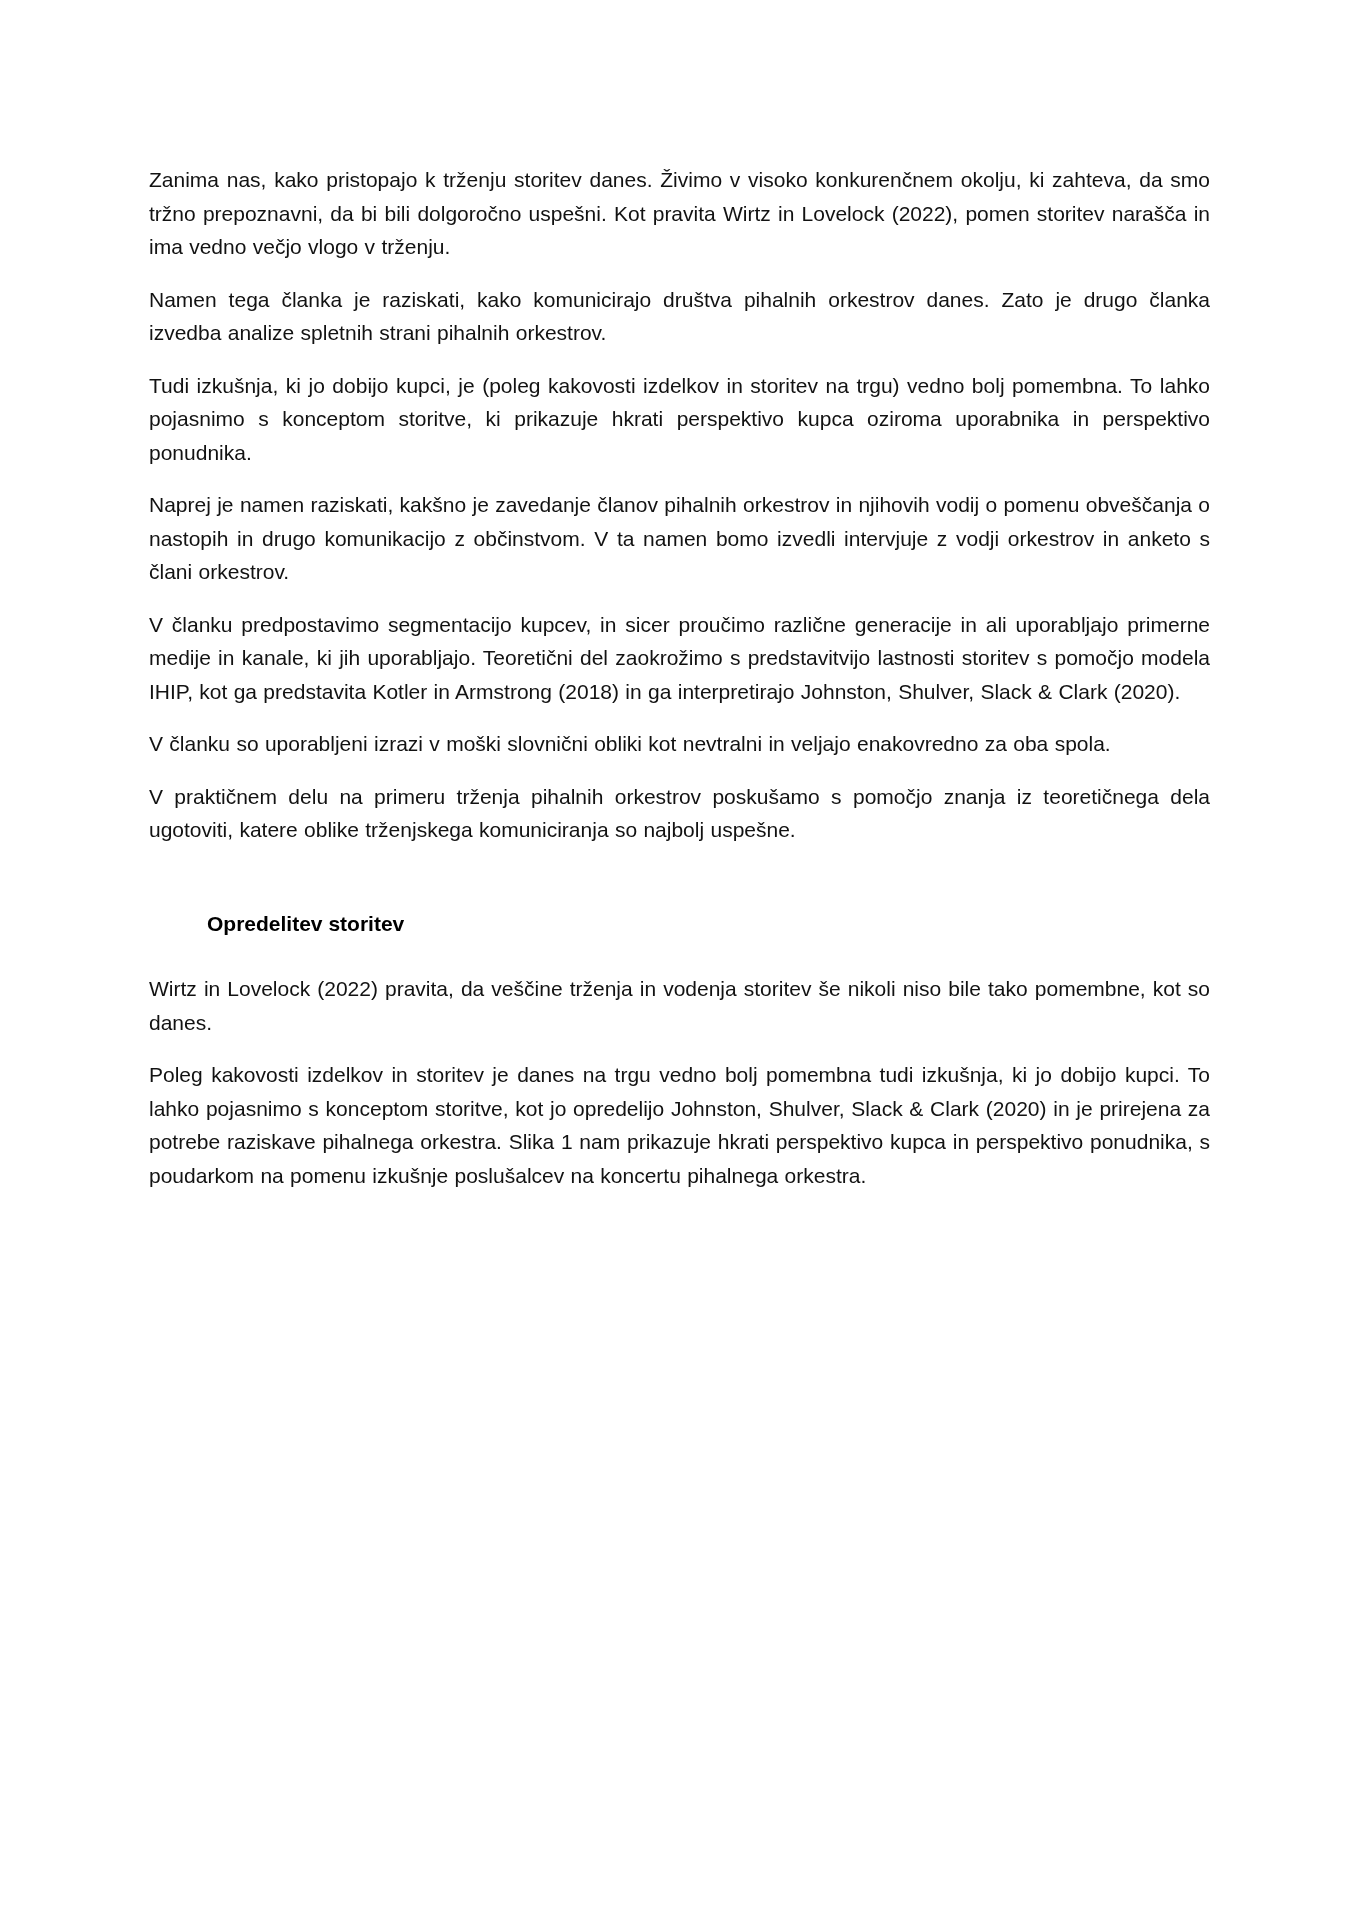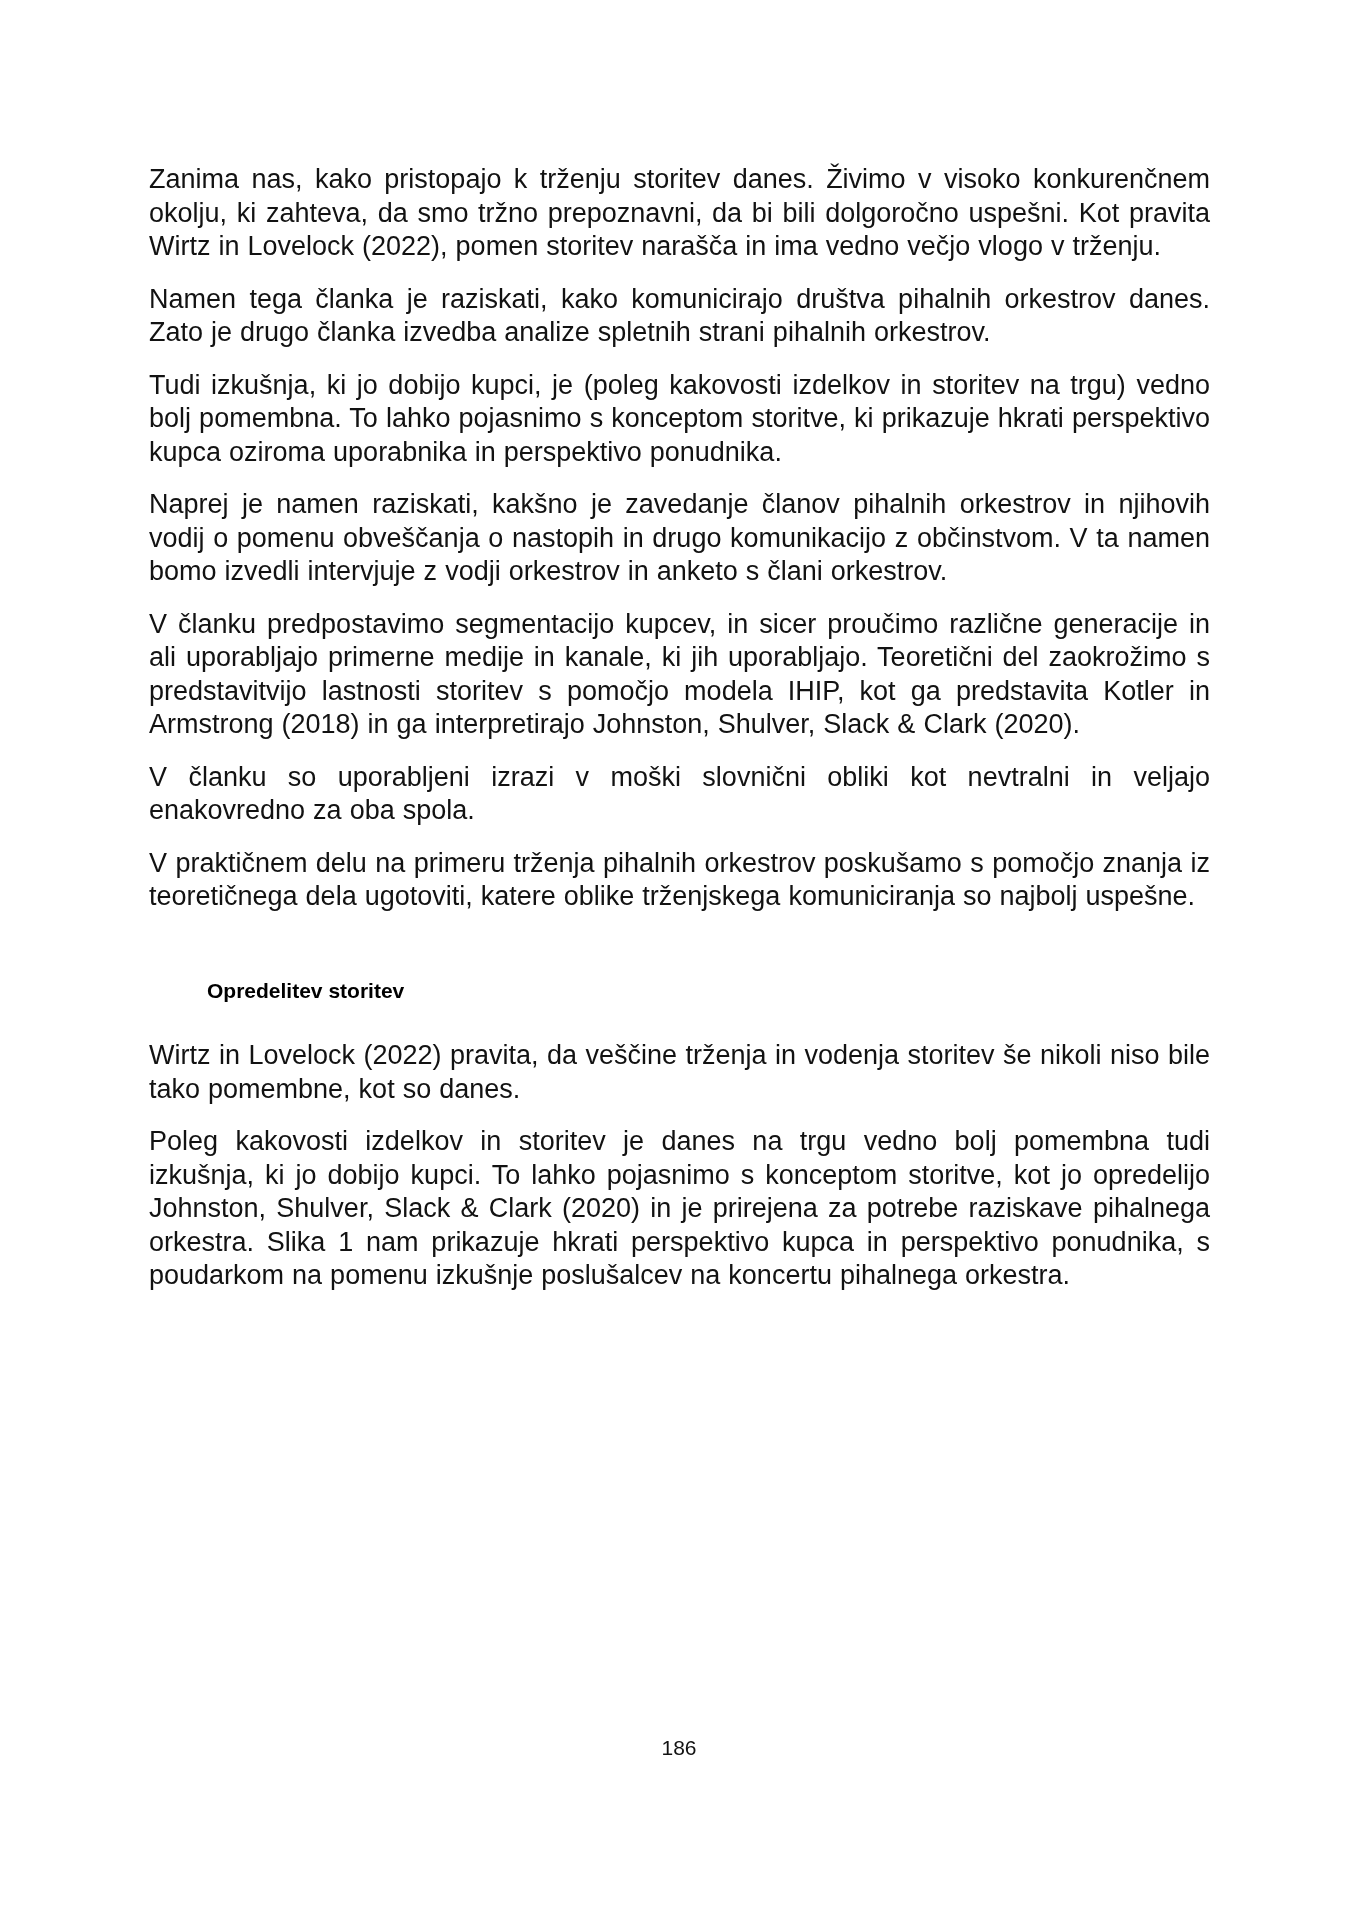--- a/index.html
+++ b/index.html
@@ -16,21 +16,21 @@
     color: #121212;
     overflow: hidden;
   }
   .content {
     position: absolute;
     left: 149px;
     top: 163px;
     width: 1061px;
   }
   .para {
-    font-size: 27px;
+    font-size: 21px;
     line-height: 33.5px;
     text-align: justify;
     text-justify: inter-word;
     margin: 0 0 19px 0;
     word-spacing: 0.5px;
   }
   .heading {
     font-size: 21px;
     line-height: 33.5px;
     font-weight: bold;
@@ -62,16 +62,13 @@
     <p class="para">V članku predpostavimo segmentacijo kupcev, in sicer proučimo različne generacije in ali uporabljajo primerne medije in kanale, ki jih uporabljajo. Teoretični del zaokrožimo s predstavitvijo lastnosti storitev s pomočjo modela IHIP, kot ga predstavita Kotler in Armstrong (2018) in ga interpretirajo Johnston, Shulver, Slack &amp; Clark (2020).</p>
     <p class="para">V članku so uporabljeni izrazi v moški slovnični obliki kot nevtralni in veljajo enakovredno za oba spola.</p>
     <p class="para">V praktičnem delu na primeru trženja pihalnih orkestrov poskušamo s pomočjo znanja iz teoretičnega dela ugotoviti, katere oblike trženjskega komuniciranja so najbolj uspešne.</p>
 
     <h2 class="heading">Opredelitev storitev</h2>
 
     <p class="para">Wirtz in Lovelock (2022) pravita, da veščine trženja in vodenja storitev še nikoli niso bile tako pomembne, kot so danes.</p>
     <p class="para">Poleg kakovosti izdelkov in storitev je danes na trgu vedno bolj pomembna tudi izkušnja, ki jo dobijo kupci. To lahko pojasnimo s konceptom storitve, kot jo opredelijo Johnston, Shulver, Slack &amp; Clark (2020) in je prirejena za potrebe raziskave pihalnega orkestra. Slika 1 nam prikazuje hkrati perspektivo kupca in perspektivo ponudnika, s poudarkom na pomenu izkušnje poslušalcev na koncertu pihalnega orkestra.</p>
   </main>
 
-  <footer class="page-number">
-    <span>186</span>
-  </footer>
 </div>
 
 </body></html>

